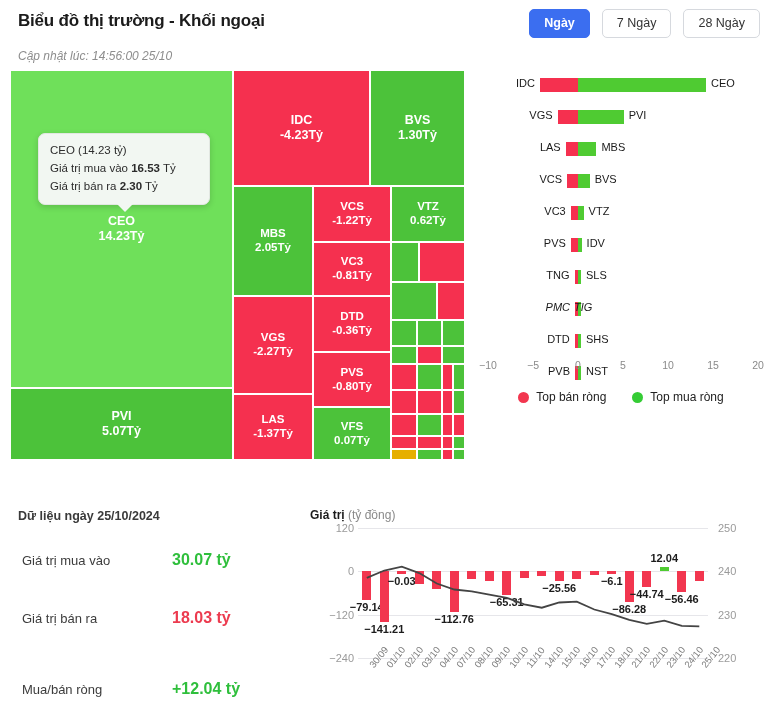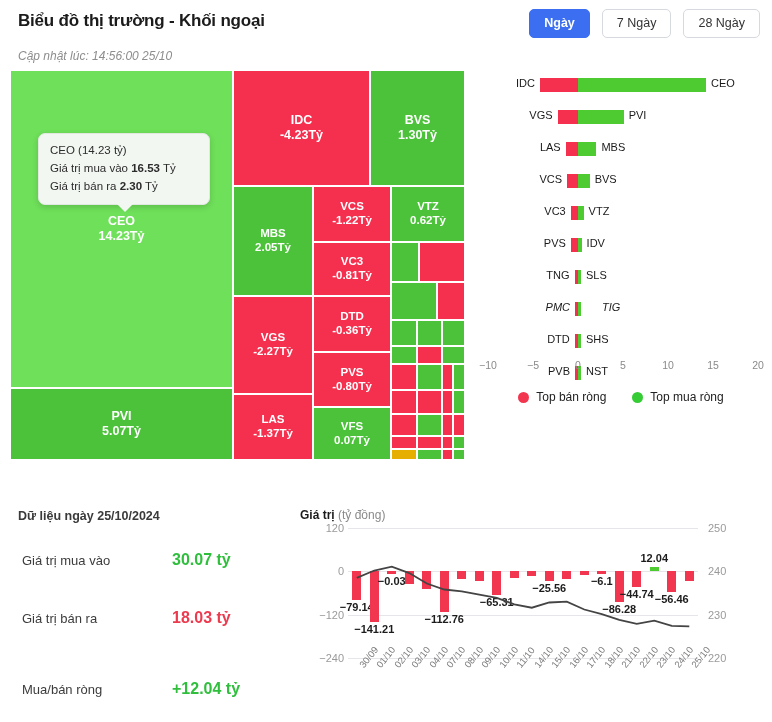--- a/index.html
+++ b/index.html
@@ -72,21 +72,21 @@
   
   .summary { position:absolute; left:0; top:468px; width:300px; height:254px; }
   .sum-title { position:absolute; left:18px; top:10px; font-size:17px; font-weight:bold; color:#1b1b1b; }
   .sum-sub { position:absolute; left:18px; top:41px; font-size:12.5px; font-weight:bold; color:#3a3a3a; }
   .sum-row { position:absolute; left:22px; width:262px; height:22px; }
   .sum-row .k { position:absolute; left:0; top:0; font-size:13px; color:#3c3c3c; }
   .sum-row .v { position:absolute; left:150px; top:-2px; font-size:16px; font-weight:bold; }
   .v.green { color:#2fbf3c; } .v.red { color:#ec3b4f; }
 
   
-  .combo { position:absolute; left:290px; top:500px; width:472px; height:222px;text-align:right; }
+  .combo { position:absolute; left:300px; top:500px; width:472px; height:222px;text-align:right; }
   .combo-title { position:absolute; left:10px; top:8px; font-size:12px; font-weight:bold; color:#1b1b1b; }
   .combo-title .unit { font-weight:normal; color:#8a8a8a; }
   .plot { position:absolute; left:58px; top:28px; width:350px; height:130px; }
   .gridline { position:absolute; left:0; width:350px; height:1px; background:#e6e6ea; }
   .ytick { position:absolute; right:354px; font-size:11px; color:#9a9a9a; white-space:nowrap; transform:translateY(-50%); }
   .ytick2 { position:absolute; left:360px; font-size:11px; color:#9a9a9a; white-space:nowrap; transform:translateY(-50%); }
   .cbar { position:absolute; width:9px; }
   .cbar.red { background:#f2364f; } .cbar.green { background:#4fcb32; }
   .dlabel { position:absolute; font-size:11px; font-weight:bold; color:#1c1c1c; white-space:nowrap; transform:translateX(-50%); }
   .xlabels { position:absolute; left:58px; top:163px; width:350px; height:56px; }
@@ -236,21 +236,21 @@
       <div class="row" style="top: 198px;">
         <span class="lname" style="right: 202.42px;">TNG</span>
         <div class="bar red" style="left: 104.58px; width: 3.42px;"></div>
         <div class="bar green" style="left: 108px; width: 3px;"></div>
         <span class="rname" style="left: 116px;">SLS</span>
       </div>
       <div class="row" style="top: 230px; font-style: italic;">
         <span class="lname" style="right: 202px;">PMC</span>
         <div class="bar red" style="left: 105px; width: 3px;"></div>
         <div class="bar green" style="left: 108px; width: 3px;"></div>
-        <span class="rname" style="left: 132px;">TIG</span>
+        <span class="rname" style="left: 104px;">TIG</span>
       </div>
       <div class="row" style="top: 262px;">
         <span class="lname" style="right: 202.24px;">DTD</span>
         <div class="bar red" style="left: 104.76px; width: 3.24px;"></div>
         <div class="bar green" style="left: 108px; width: 3px;"></div>
         <span class="rname" style="left: 116px;">SHS</span>
       </div>
       <div class="row" style="top: 294px;">
         <span class="lname" style="right: 202px;">PVB</span>
         <div class="bar red" style="left: 105px; width: 3px;"></div>

